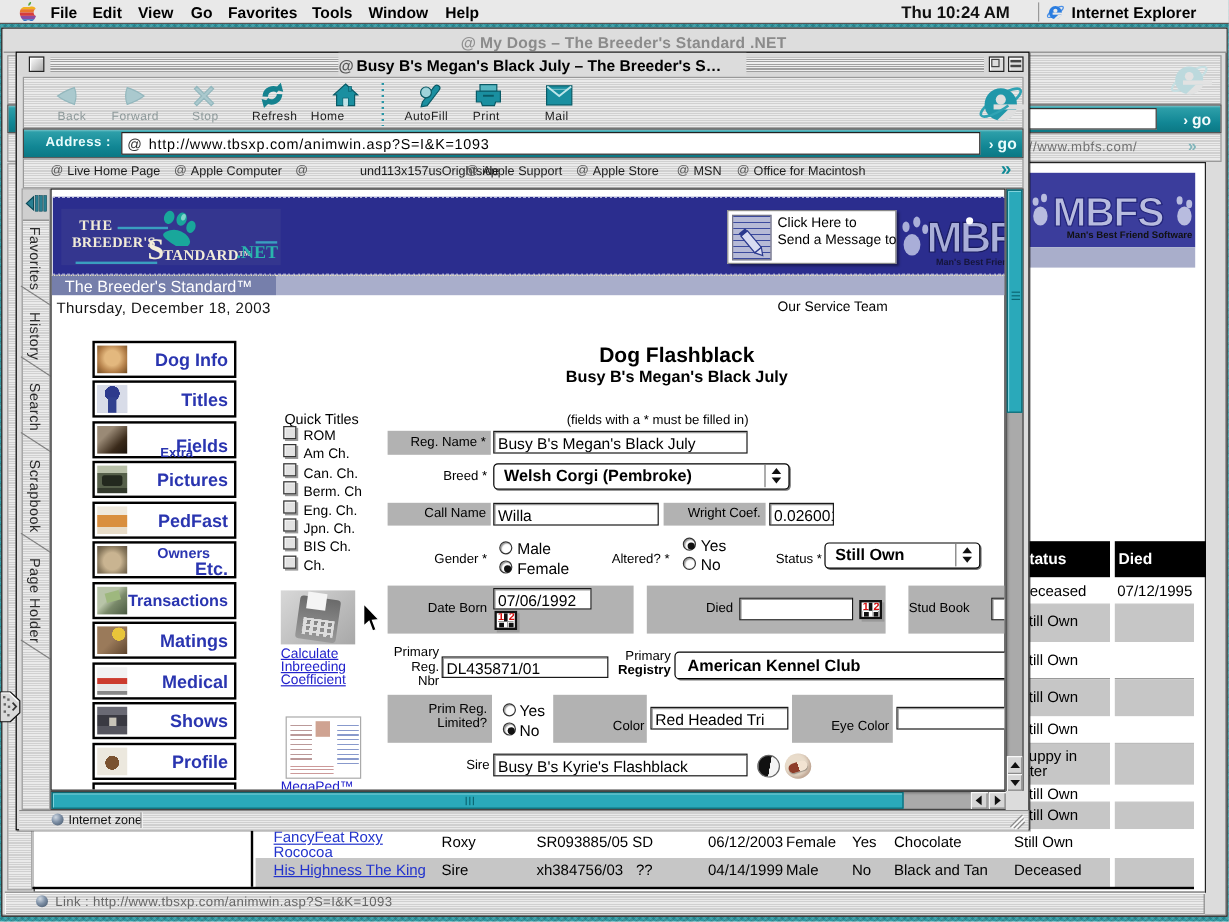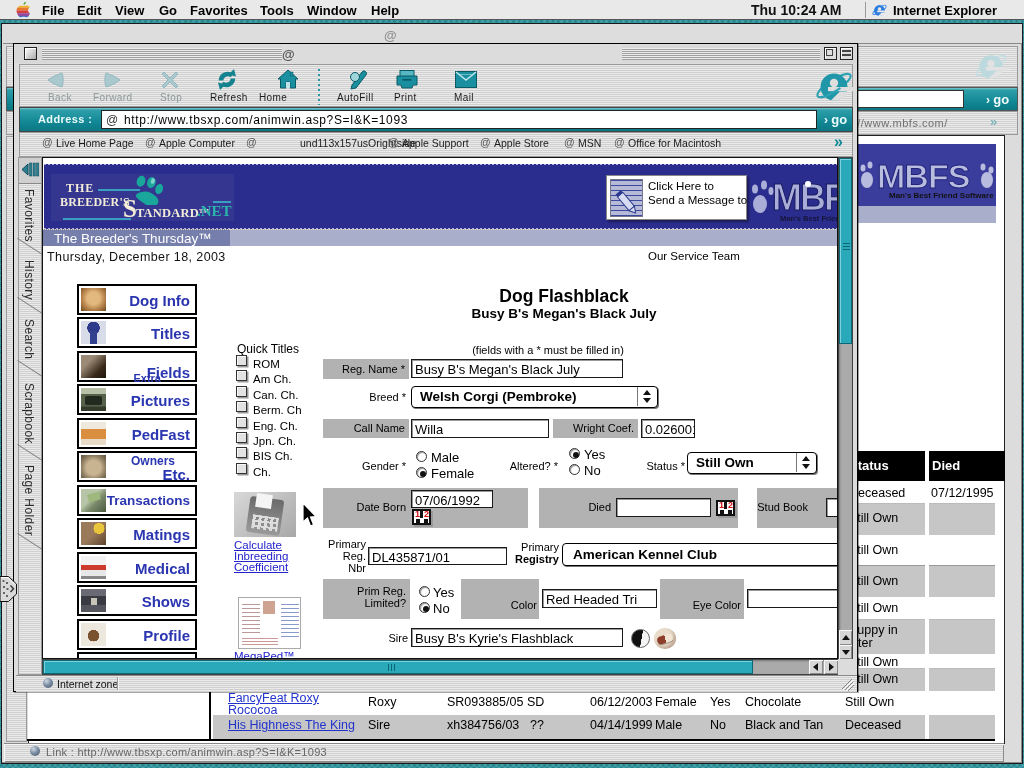--- a/index.html
+++ b/index.html
@@ -70,20 +70,21 @@
     <rect x="16" y="22" width="28" height="4.5" fill="#e9e9e9"></rect>
     <path d="M28,27 L36,27 A14,14 0 0 1 19,35.4 z" fill="#e9e9e9"></path>
   </svg>
   <span class="txt" style="left:893px;top:3px;font-size:13px;font-weight:bold;color:#000;">Internet Explorer</span>
 </div>
 
 <div class="abs" style="left:1px;top:23px;width:1022px;height:741px;background:#dcdcdc;border:1px solid #1a1a1a;box-shadow:inset -1px -1px 0 #8a8a8a;">
 
   <div class="abs" style="left:1px;top:0px;width:1019px;height:20px;background:#dddddd;border-bottom:1px solid #888;"></div>
   <span class="txt" style="left:382px;top:4px;font-size:13px;font-weight:bold;color:#919191;">@</span>
+  <span class="txt" style="left:398px;top:4px;font-size:13px;font-weight:bold;color:#8b8b8b;letter-spacing:.2px;">My Dogs – The Breeder's Standard .NET</span>
 
   <div class="abs pin" style="left:4px;top:22px;width:1012px;height:41px;border:1px solid #9a9a9a;"></div>
 
   <svg class="abs" style="left:970px;top:24px;" width="38" height="38" viewBox="0 0 44 44">
     <ellipse cx="22" cy="20.5" rx="19.5" ry="5.6" fill="none" stroke="#c6dfe2" stroke-width="2.2" transform="rotate(-33 22 20.5)"></ellipse>
     <circle cx="22" cy="22" r="13.5" fill="#bcd9dd"></circle>
     <circle cx="22" cy="18" r="4.2" fill="#e2e2e2"></circle>
     <rect x="16" y="22" width="28" height="4.2" fill="#e2e2e2"></rect>
     <path d="M28,26.5 L35.5,26.5 A14,14 0 0 1 19,35.2 z" fill="#e2e2e2"></path>
   </svg>
@@ -175,20 +176,21 @@
   <div class="abs" style="left:27px;top:739px;width:968px;height:2px;background:#000;"></div>
 </div>
 
 <div class="abs" id="fw" style="left:13px;top:43px;width:845px;height:649px;background:#dcdcdc;border:1px solid #000;box-shadow:1px 1px 0 rgba(0,0,0,.35);">
 
   <div class="abs" style="left:1px;top:1px;width:841px;height:18px;background:#d8d8d8;"></div>
   <div class="abs stripes" style="left:28px;top:4px;width:778px;height:12px;"></div>
   <div class="abs" style="left:10px;top:3px;width:13px;height:13px;background:linear-gradient(135deg,#fff 0%,#aaa 100%);border:1px solid #222;box-shadow:inset 1px 1px 0 #fff;"></div>
   <div class="abs" style="left:268px;top:0px;width:340px;height:19px;background:#dcdcdc;"></div>
   <span class="txt" style="left:268px;top:3px;font-size:13px;font-weight:bold;color:#555;">@</span>
+  <span class="txt" style="left:283px;top:3px;font-size:13px;font-weight:bold;color:#000;">Busy B's Megan's Black July – The Breeder's S…</span>
   <div class="abs" style="left:810px;top:3px;width:13px;height:13px;background:#ddd;border:1px solid #222;box-shadow:inset 1px 1px 0 #fff;">
       <div class="abs" style="left:1px;top:1px;width:7px;height:7px;border:1px solid #444;"></div>
     </div>
   <div class="abs" style="left:826px;top:3px;width:13px;height:13px;background:#ddd;border:1px solid #222;box-shadow:inset 1px 1px 0 #fff;">
       <div class="abs" style="left:1px;top:2px;width:9px;height:2px;background:#444;"></div>
       <div class="abs" style="left:1px;top:6px;width:9px;height:2px;background:#444;"></div>
     </div>
 
   <div class="abs pin" style="left:5px;top:20px;width:834px;height:43px;border:1px solid #999;"></div>
   <div id="toolbar">
@@ -361,21 +363,21 @@
           </g>
         <text x="22" y="38" font-family="Liberation Sans" font-size="36" font-weight="bold" fill="#a9aed8" stroke="#191b60" stroke-width="1" letter-spacing="-2">MBF</text>
         <circle cx="58" cy="12" r="3" fill="#fff"></circle>
           <circle cx="92" cy="20" r="2.5" fill="#fff"></circle>
         <text x="30" y="49" font-family="Liberation Sans" font-size="7.5" font-weight="bold" fill="#15153a">Man's Best Friend S</text>
       </svg>
     </div>
 
     <div class="abs" style="left:0;top:71px;width:187px;height:17px;background:#767fab;border-top:1px dotted #e8e0c0;"></div>
     <div class="abs" style="left:187px;top:71px;width:608px;height:17px;background:#a9aecb;border-top:1px dotted #e8e0c0;"></div>
-    <span class="txt" style="left:11px;top:73px;font-size:13.5px;color:#fff;">The Breeder's Thursday™</span>
+    <span class="txt" style="left:11px;top:73px;font-size:13.5px;color:#fff;">The Breeder's Standard™</span>
 
     <span class="txt" style="left:4px;top:92px;font-size:12.5px;color:#111;letter-spacing:.4px;">Thursday, December 18, 2003</span>
 
     <div id="nav">
       <div class="nb" style="top:126px;">
           <div class="nbi" style="background:radial-gradient(circle at 50% 45%,#e3b87e 0 35%,#b4804a 65%,#6e4a22 100%);"></div>
           <b style="top:6px;">Dog Info</b>
         </div>
       <div class="nb" style="top:159px;">
           <div class="nbi" style="background:radial-gradient(circle at 50% 30%,#2d3a8c 0 30%,#d8dce8 31%),linear-gradient(180deg,#d8dce8,#b8bcd0);">

